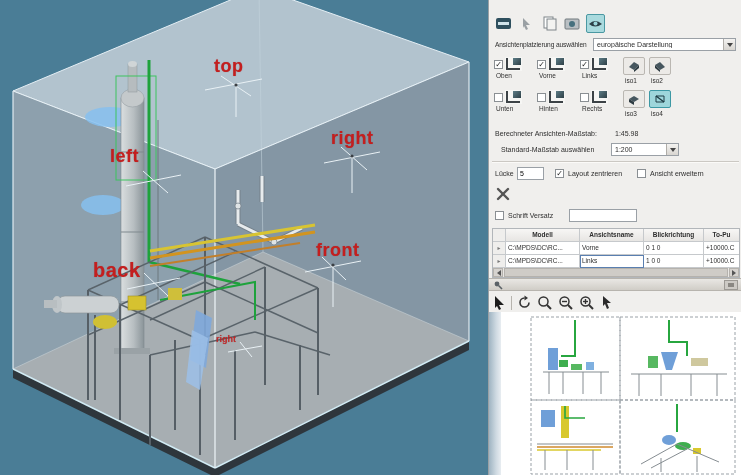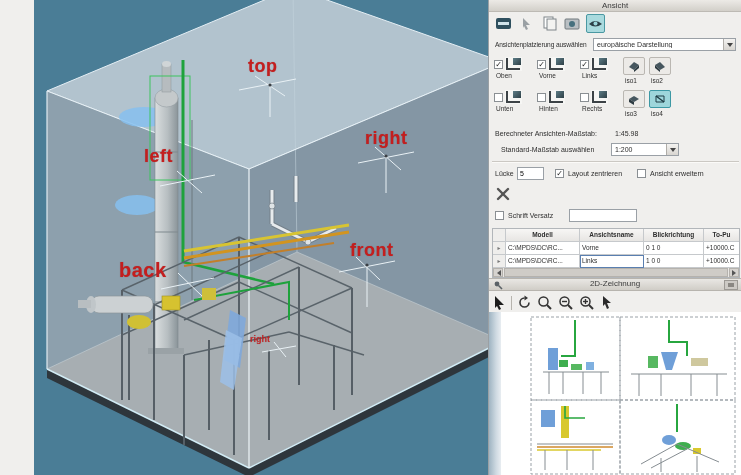--- a/index.html
+++ b/index.html
@@ -1,21 +1,21 @@
 <!DOCTYPE html>
 <html><head>
 <meta charset="utf-8">
 <style>
   html,body{margin:0;padding:0;background:#888;}
   *{box-sizing:border-box;}
   .app{position:relative;width:741px;height:475px;overflow:hidden;
        font-family:"Liberation Sans",sans-serif;background:#f0efed;}
 
   
-  .viewport{position:absolute;left:0;top:0;width:392px;height:475px;background:#4a7d96;margin-left:34px;}
+  .viewport{position:absolute;left:0;top:0;width:392px;height:475px;background:#4a7d96;}
   .vp-label{position:absolute;color:#c41e1e;font-weight:bold;font-size:18px;
             text-shadow:0 0 1px rgba(120,0,0,.4);letter-spacing:.5px;}
   .vp-label.small{font-size:9px;font-weight:bold;opacity:.9;letter-spacing:0;}
 
   
   .panel{position:absolute;left:488px;top:0;width:253px;height:475px;background:#f0efed;
          border-left:1px solid #9aa0a4;font-size:7px;color:#2e2e2e;}
   .p-title{position:absolute;left:0;top:0;width:100%;height:12px;
            background:linear-gradient(#eceae6,#d2cfc9);border-bottom:1px solid #bdbab4;
            text-align:center;font-size:8px;line-height:12px;color:#3c3c3c;}
@@ -214,26 +214,25 @@
       </g>
       <circle cx="236" cy="85" r="1.6" fill="#3a3f44"></circle>
       <circle cx="352" cy="156" r="1.6" fill="#3a3f44"></circle>
       <circle cx="333" cy="265" r="1.6" fill="#3a3f44"></circle>
     </svg>
 
     <span class="vp-label" style="left:214px;top:56px;">top</span>
     <span class="vp-label" style="left:331px;top:128px;">right</span>
     <span class="vp-label" style="left:110px;top:146px;">left</span>
     <span class="vp-label" style="left:316px;top:240px;">front</span>
-    <span class="vp-label" style="left:85px;top:259px;font-size:20px;text-align:right;">back</span>
+    <span class="vp-label" style="left:93px;top:259px;font-size:20px;text-align:right;">back</span>
     <span class="vp-label small" style="left:216px;top:334px;">right</span>
   </div>
 
   <div class="panel">
-    <div class="p-title">Ansicht</div>
 
     <div class="p-toolbar">
       <div class="tbtn">
         <svg width="17" height="15">
             <rect x="1" y="2" width="15" height="11" rx="2" fill="#2e4f5e"></rect>
             <rect x="3" y="6" width="11" height="3" fill="#cfe3ea"></rect>
           </svg>
       </div>
       <div class="tbtn">
         <svg width="15" height="15">
@@ -398,21 +397,20 @@
       </div>
     </div>
 
     <div class="p2-header"></div>
     <div class="p2-pin">
       <svg width="10" height="10">
           <circle cx="4" cy="4" r="2.4" fill="#5a6166"></circle>
           <line x1="5.5" y1="5.5" x2="9" y2="9" stroke="#5a6166" stroke-width="1.6"></line>
         </svg>
     </div>
-    <div class="p2-title">2D-Zeichnung</div>
     <div class="p2-btn"></div>
 
     <div class="p2-toolbar">
       <span>
         <svg width="13" height="15">
             <polygon points="2,1 11,10 6,10 8,14 6,15 4,11 2,13" fill="#1c1c1c"></polygon>
           </svg>
       </span>
       <span class="p2-sep"></span>
       <span>

